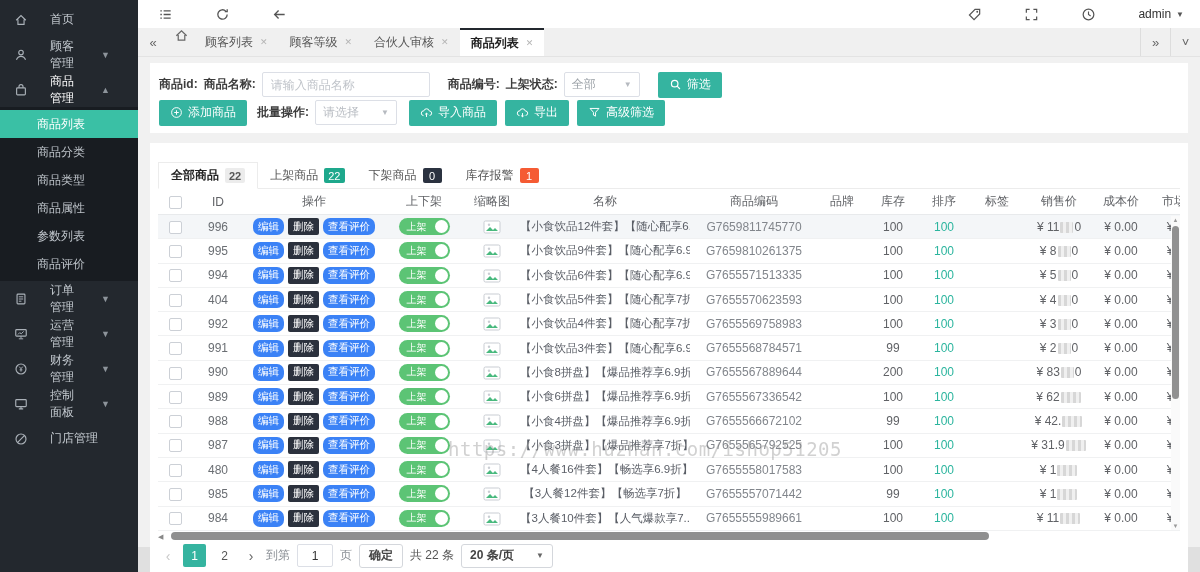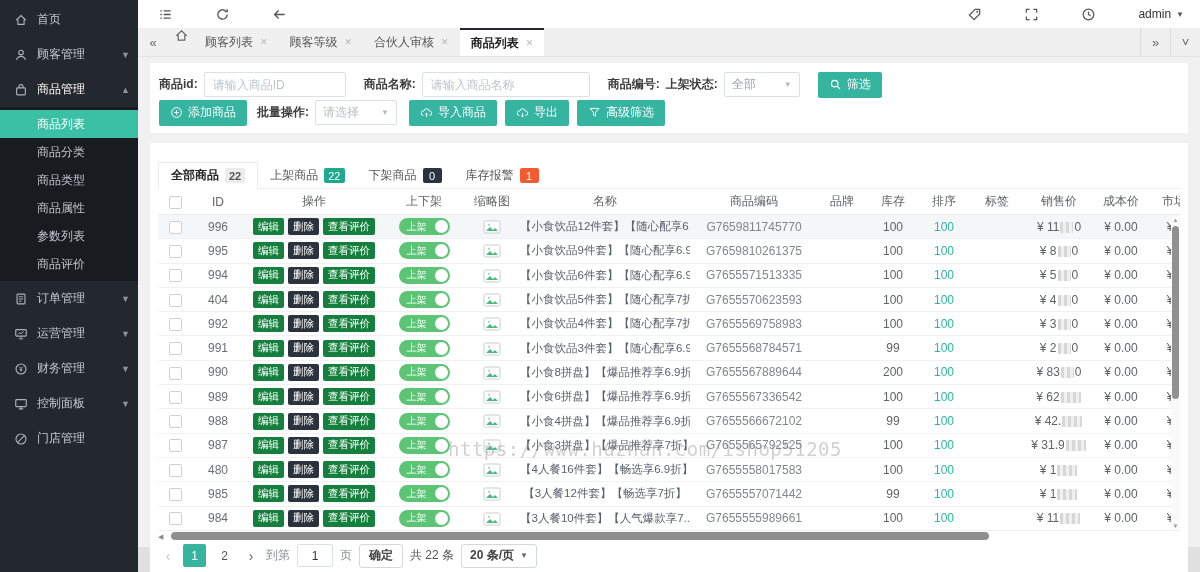--- a/index.html
+++ b/index.html
@@ -4,21 +4,21 @@
 <style>
   * { box-sizing: border-box; margin: 0; padding: 0; }
   html,body { width:1200px; height:572px; overflow:hidden; }
   body { font-family:"Liberation Sans","DejaVu Sans",sans-serif; font-size:12px; color:#333; background:#f1f1f1; position:relative; }
   .app { display:flex; width:1200px; height:572px; }
 
   
   .sidebar { width:138px; flex-shrink:0; background:#23282e; display:flex; flex-direction:column; }
   .logo { height:29px; background:#3ac0a5; color:rgba(0,70,55,.55); font-size:13px; display:flex; align-items:center; justify-content:center; letter-spacing:1px; }
   .menu { flex:1; overflow:hidden; padding-top:2px; }
-  .menu-item { height:35px; display:flex; align-items:center; padding:0 8px 0 14px; gap:9px; color:#c3c9cf; cursor:pointer; }
+  .menu-item { height:35px; display:flex; align-items:center; padding:0 28px 0 14px; gap:22px; color:#c3c9cf; cursor:pointer; }
   .menu-item.expanded { color:#fff; }
   .mi-icon { width:14px; height:14px; color:#aab1b8; flex-shrink:0; }
   .mi-icon svg { width:14px; height:14px; display:block; }
   .mi-label { font-size:12px; }
   .caret { margin-left:auto; font-size:9px; color:#8d949b; }
   .submenu { background:#181c21; padding:3px 0; }
   .submenu-item { height:28px; line-height:28px; padding-left:37px; color:#bfc5cb; font-size:12px; cursor:pointer; }
   .submenu-item.active { background:#3ac0a5; color:#fff; }
 
   
@@ -69,21 +69,21 @@
   .tr { display:flex; align-items:center; width:1052px; border-bottom:1px solid #f0f1f2; height:24.3px; background:#fff; }
   .tr.hover { background:#f4f6f8; }
   .th-row { height:26px; color:#8f949b; background:#fff; border-bottom:1px solid #e8eaec; }
   .td { flex-shrink:0; text-align:center; overflow:hidden; white-space:nowrap; font-size:12px; color:#606266; }
   .td.id-cell { color:#6a6e73; }
   .td.code-cell { color:#82868c; }
   .td.name-cell { font-size:11.5px; color:#5a5e66; }
   .td.sort-cell { color:#2cb59e; }
   .cb { display:inline-block; width:13px; height:13px; border:1px solid #ccd0d6; border-radius:2px; background:#fff; vertical-align:middle; cursor:pointer; }
   .mini { border:none; border-radius:2px; color:#fff; font-size:10.5px; height:17px; padding:0 5px; margin:0 2px; cursor:pointer; font-family:inherit; }
-  .mini.teal { background:#15803d; }
+  .mini.teal { background:#3b82f6;border-radius:7px; }
   .mini.dark { background:#2b313d; }
   .switch { display:inline-flex; align-items:center; width:51px; height:17px; border-radius:9px; background:#5cc475; position:relative; cursor:pointer; }
   .sw-label { color:#fff; font-size:10px; margin-left:8px; }
   .sw-knob { width:13px; height:13px; border-radius:50%; background:#fff; position:absolute; right:2px; top:2px; }
   .thumb { display:inline-block; width:18px; height:14px; vertical-align:middle; cursor:pointer; }
   .thumb svg { width:18px; height:14px; display:block; }
   .censor { display:inline-block; height:11px; margin:0 1px; vertical-align:-2px; border-radius:1px;
             background:repeating-linear-gradient(90deg,#d7d7d7 0 3px,#f0f0f0 3px 6px),repeating-linear-gradient(0deg,rgba(255,255,255,.55) 0 3px,rgba(175,175,175,.55) 3px 6px);
             filter:blur(.6px); }
 
@@ -97,21 +97,21 @@
 
   .pager { display:flex; align-items:center; gap:7px; height:34px; padding:0 2px 4px; }
   .pg-arrow { color:#c8c8c8; font-size:14px; width:16px; text-align:center; cursor:pointer; }
   .pg-arrow.next { color:#666; }
   .pg-num { min-width:23px; height:23px; border-radius:2px; display:inline-flex; align-items:center; justify-content:center; color:#555; cursor:pointer; }
   .pg-num.active { background:#35b4a0; color:#fff; }
   .pg-text { color:#8a8f95; }
   .pg-input { width:36px; height:23px; border:1px solid #dcdfe6; border-radius:2px; text-align:center; font-size:12px; color:#333; font-family:inherit; }
   .pg-confirm { height:24px; border:1px solid #d4d7dc; background:#fff; border-radius:3px; padding:0 9px; font-weight:bold; color:#444; cursor:pointer; font-family:inherit; font-size:12px; }
   .pg-total { color:#555; }
-  .pg-select { height:24px; border:1px solid #d4d7dc; border-radius:3px; display:inline-flex; align-items:center; gap:6px; padding:0 8px; color:#444; font-weight:bold; cursor:pointer; background:#fff; }
+  .pg-select { height:24px; border:1px solid #d4d7dc; border-radius:3px; display:inline-flex; align-items:center; gap:22px; padding:0 8px; color:#444; font-weight:bold; cursor:pointer; background:#fff; }
   .pg-select .sel-caret { font-size:8px; color:#666; }
 
   .footer { height:25px; background:#e0e0e0; display:flex; align-items:center; justify-content:center; color:#8b8b8b; font-size:12px; }
 
   .watermark { position:absolute; left:448px; top:438px; font-family:"DejaVu Sans Mono","Liberation Mono",monospace; font-size:19px; color:rgba(135,135,135,.38); letter-spacing:.5px; pointer-events:none; z-index:40; white-space:nowrap; }
 </style>
 </head>
 <body>
 
 <div class="app">
@@ -277,21 +277,20 @@
         <span class="nav-sq">»</span>
         <span class="nav-sq">˅</span>
       </div>
     </div>
 
     <div class="content">
 
       <div class="filter-card">
         <div class="filter-row">
           <span class="f-label">商品id:</span>
-          <input class="f-input" style="width: 142px;" placeholder="请输入商品ID">
           <span class="f-label">商品名称:</span>
           <input class="f-input" style="width: 168px;" placeholder="请输入商品名称">
           <span class="f-label">商品编号:</span>
           <span class="f-label">上架状态:</span>
           <span class="f-select" style="width:76px">
             <span>全部</span>
             <span class="sel-caret">▼</span>
           </span>
           <button class="btn btn-teal">
             <span class="bicon">

